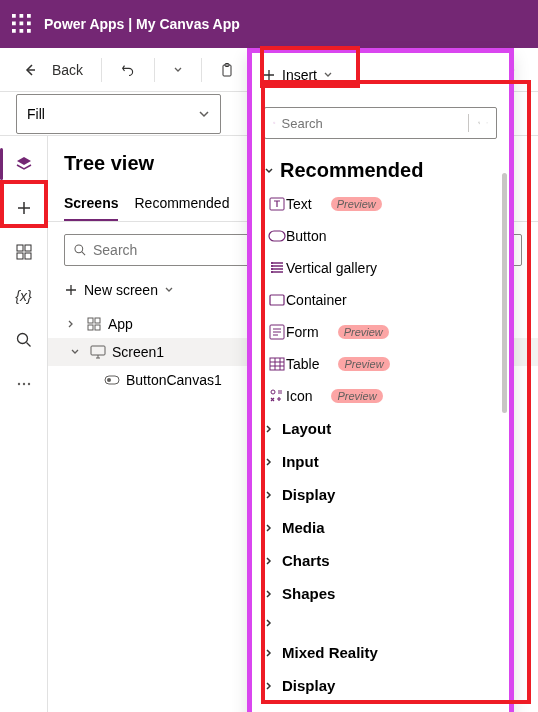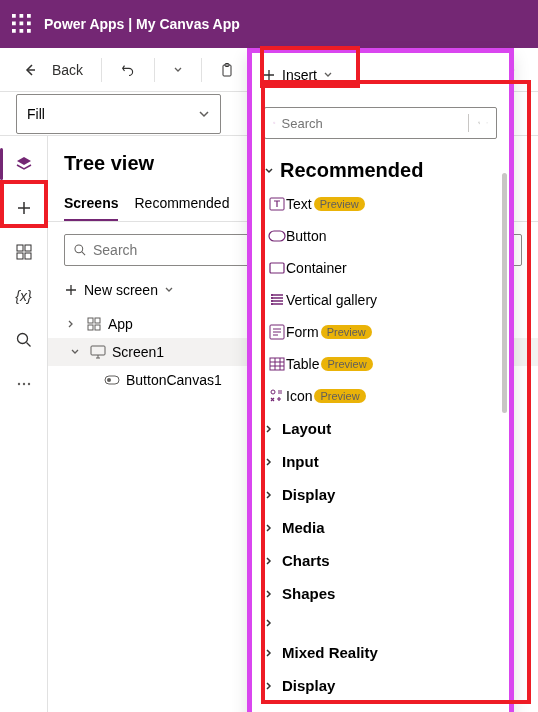--- a/index.html
+++ b/index.html
@@ -47,21 +47,21 @@
     .insert-head { height: 44px; display: flex; align-items: center; padding: 0 10px; gap: 6px; font-size: 14px; }
     .insert-search-wrap { padding: 10px 12px; }
     .insert-search { height: 32px; border: 1px solid #8a8886; border-radius: 2px; display: flex; align-items: center; padding: 0 8px; gap: 6px; }
     .insert-search input { border: none; outline: none; flex: 1; font-size: 13px; }
     .filter-divider { width: 1px; height: 18px; background: #c8c6c4; margin: 0 4px; }
     
     .insert-list { padding: 0 12px 12px; max-height: 590px; overflow-y: auto; }
     .insert-group-head { display: flex; align-items: center; gap: 6px; padding: 10px 0 6px; font-weight: 600; font-size: 20px; cursor: pointer; }
     .insert-item { display: flex; align-items: center; padding: 7px 4px; font-size: 14px; cursor: pointer; border-radius: 2px; }
     .ii-icon { width: 18px; height: 18px; display: flex; align-items: center; justify-content: center; color: #742774; }
-    .preview-badge { font-size: 11px; background: #eab308; color: #605e5c; padding: 1px 6px; border-radius: 8px; margin-left: 2px; }
+    .preview-badge { font-size: 11px; background: #fca5a5; color: #605e5c; padding: 1px 6px; border-radius: 8px; margin-left: 19px; font-style: italic; }
     .cat-item { display: flex; align-items: center; gap: 8px; padding: 8px 0; font-size: 15px; font-weight: 600; cursor: pointer; }
     
     .scrollbar-ghost { position: absolute; right: 2px; top: 120px; width: 5px; height: 240px; background: #c8c6c4; border-radius: 3px; }
     
     
     .hl { position: absolute; border: 4px solid #ee1c25; pointer-events: none; z-index: 200; }
     .hl1 { top: 46px; left: 260px; width: 100px; height: 42px; }
     .hl2 { top: 80px; left: 261px; width: 270px; height: 624px; }
     .hl3 { top: 180px; left: 0; width: 48px; height: 48px; }
     
@@ -306,40 +306,40 @@
           <span class="ii-icon">
             <svg width="18" height="12" viewBox="0 0 18 12">
               <rect x="1" y="1" width="16" height="10" rx="5" stroke="#742774" fill="none" stroke-width="1.2"></rect>
             </svg>
           </span>
           <span>Button</span>
         </div>
         <div class="insert-item">
           <span class="ii-icon">
             <svg width="16" height="16" viewBox="0 0 16 16">
-              <rect x="1" y="3" width="14" height="10" rx="1" stroke="#742774" fill="none" stroke-width="1.2"></rect>
-            </svg>
-          </span>
-          <span>Container</span>
-        </div>
-        <div class="insert-item">
-          <span class="ii-icon">
-            <svg width="16" height="16" viewBox="0 0 16 16">
               <path d="M2 3h12M2 6h12M2 9h12M2 12h12" stroke="#742774" stroke-width="1.3"></path>
               <circle cx="3" cy="3" r="1" fill="#742774"></circle>
               <circle cx="3" cy="6" r="1" fill="#742774"></circle>
               <circle cx="3" cy="9" r="1" fill="#742774"></circle>
               <circle cx="3" cy="12" r="1" fill="#742774"></circle>
             </svg>
           </span>
           <span>Vertical gallery</span>
         </div>
         <div class="insert-item">
           <span class="ii-icon">
             <svg width="16" height="16" viewBox="0 0 16 16">
+              <rect x="1" y="3" width="14" height="10" rx="1" stroke="#742774" fill="none" stroke-width="1.2"></rect>
+            </svg>
+          </span>
+          <span>Container</span>
+        </div>
+        <div class="insert-item">
+          <span class="ii-icon">
+            <svg width="16" height="16" viewBox="0 0 16 16">
               <rect x="1" y="1" width="14" height="14" rx="1" stroke="#742774" fill="none"></rect>
               <path d="M4 5h8M4 8h8M4 11h5" stroke="#742774"></path>
             </svg>
           </span>
           <span>Form</span>
           <span class="preview-badge">Preview</span>
         </div>
         <div class="insert-item">
           <span class="ii-icon">
             <svg width="16" height="16" viewBox="0 0 16 16">

